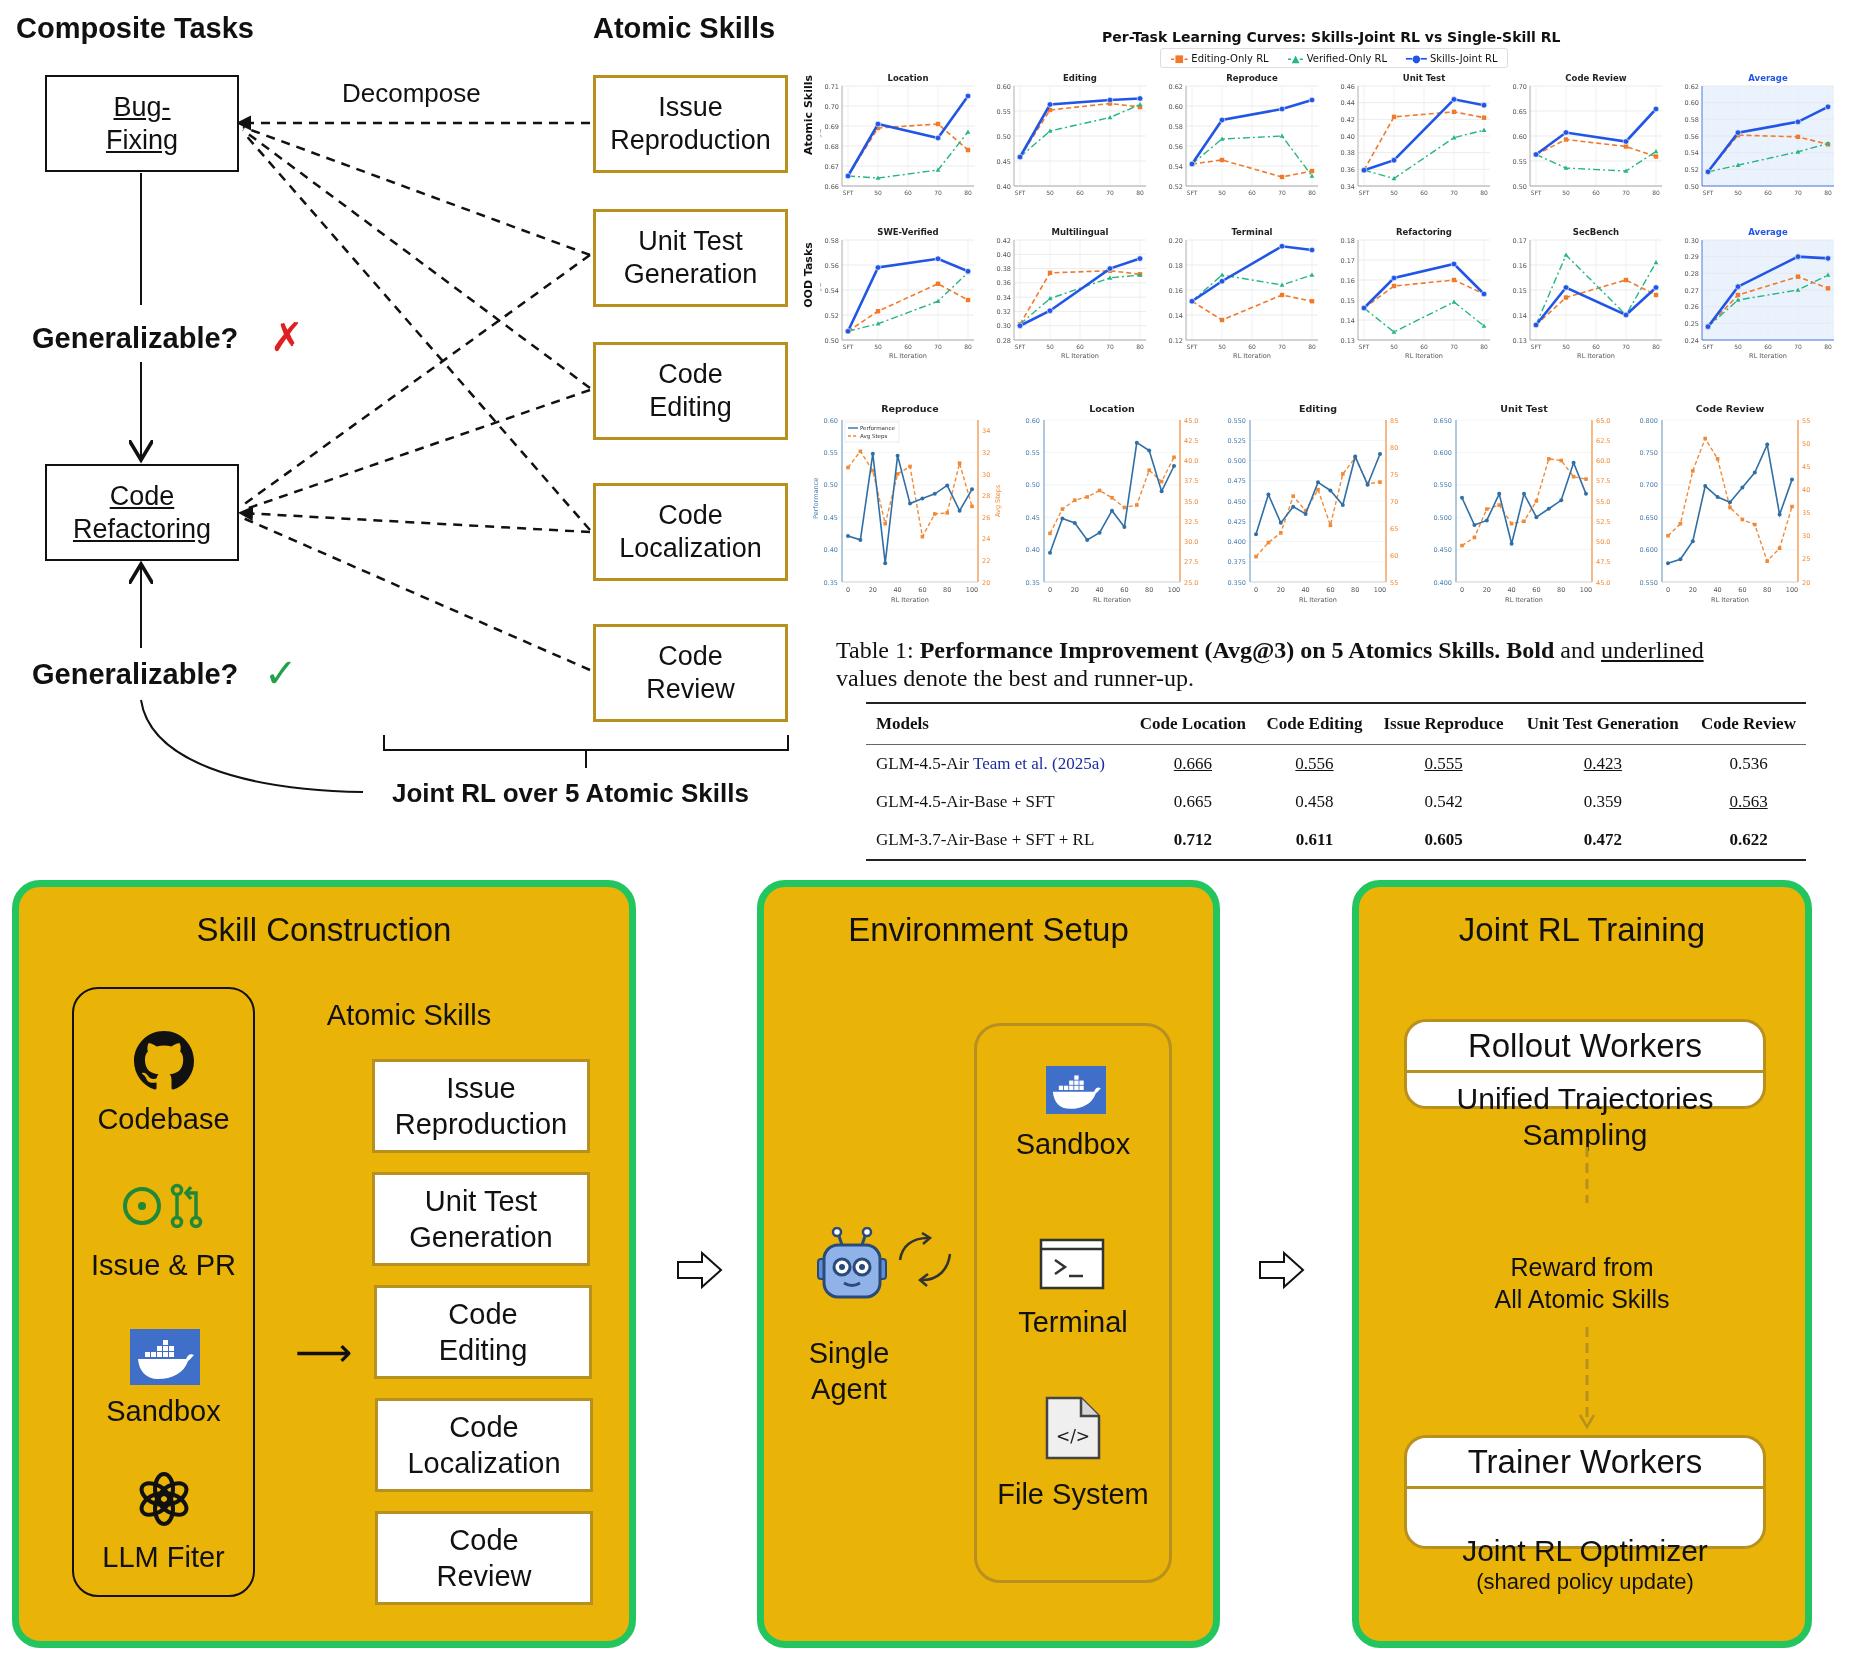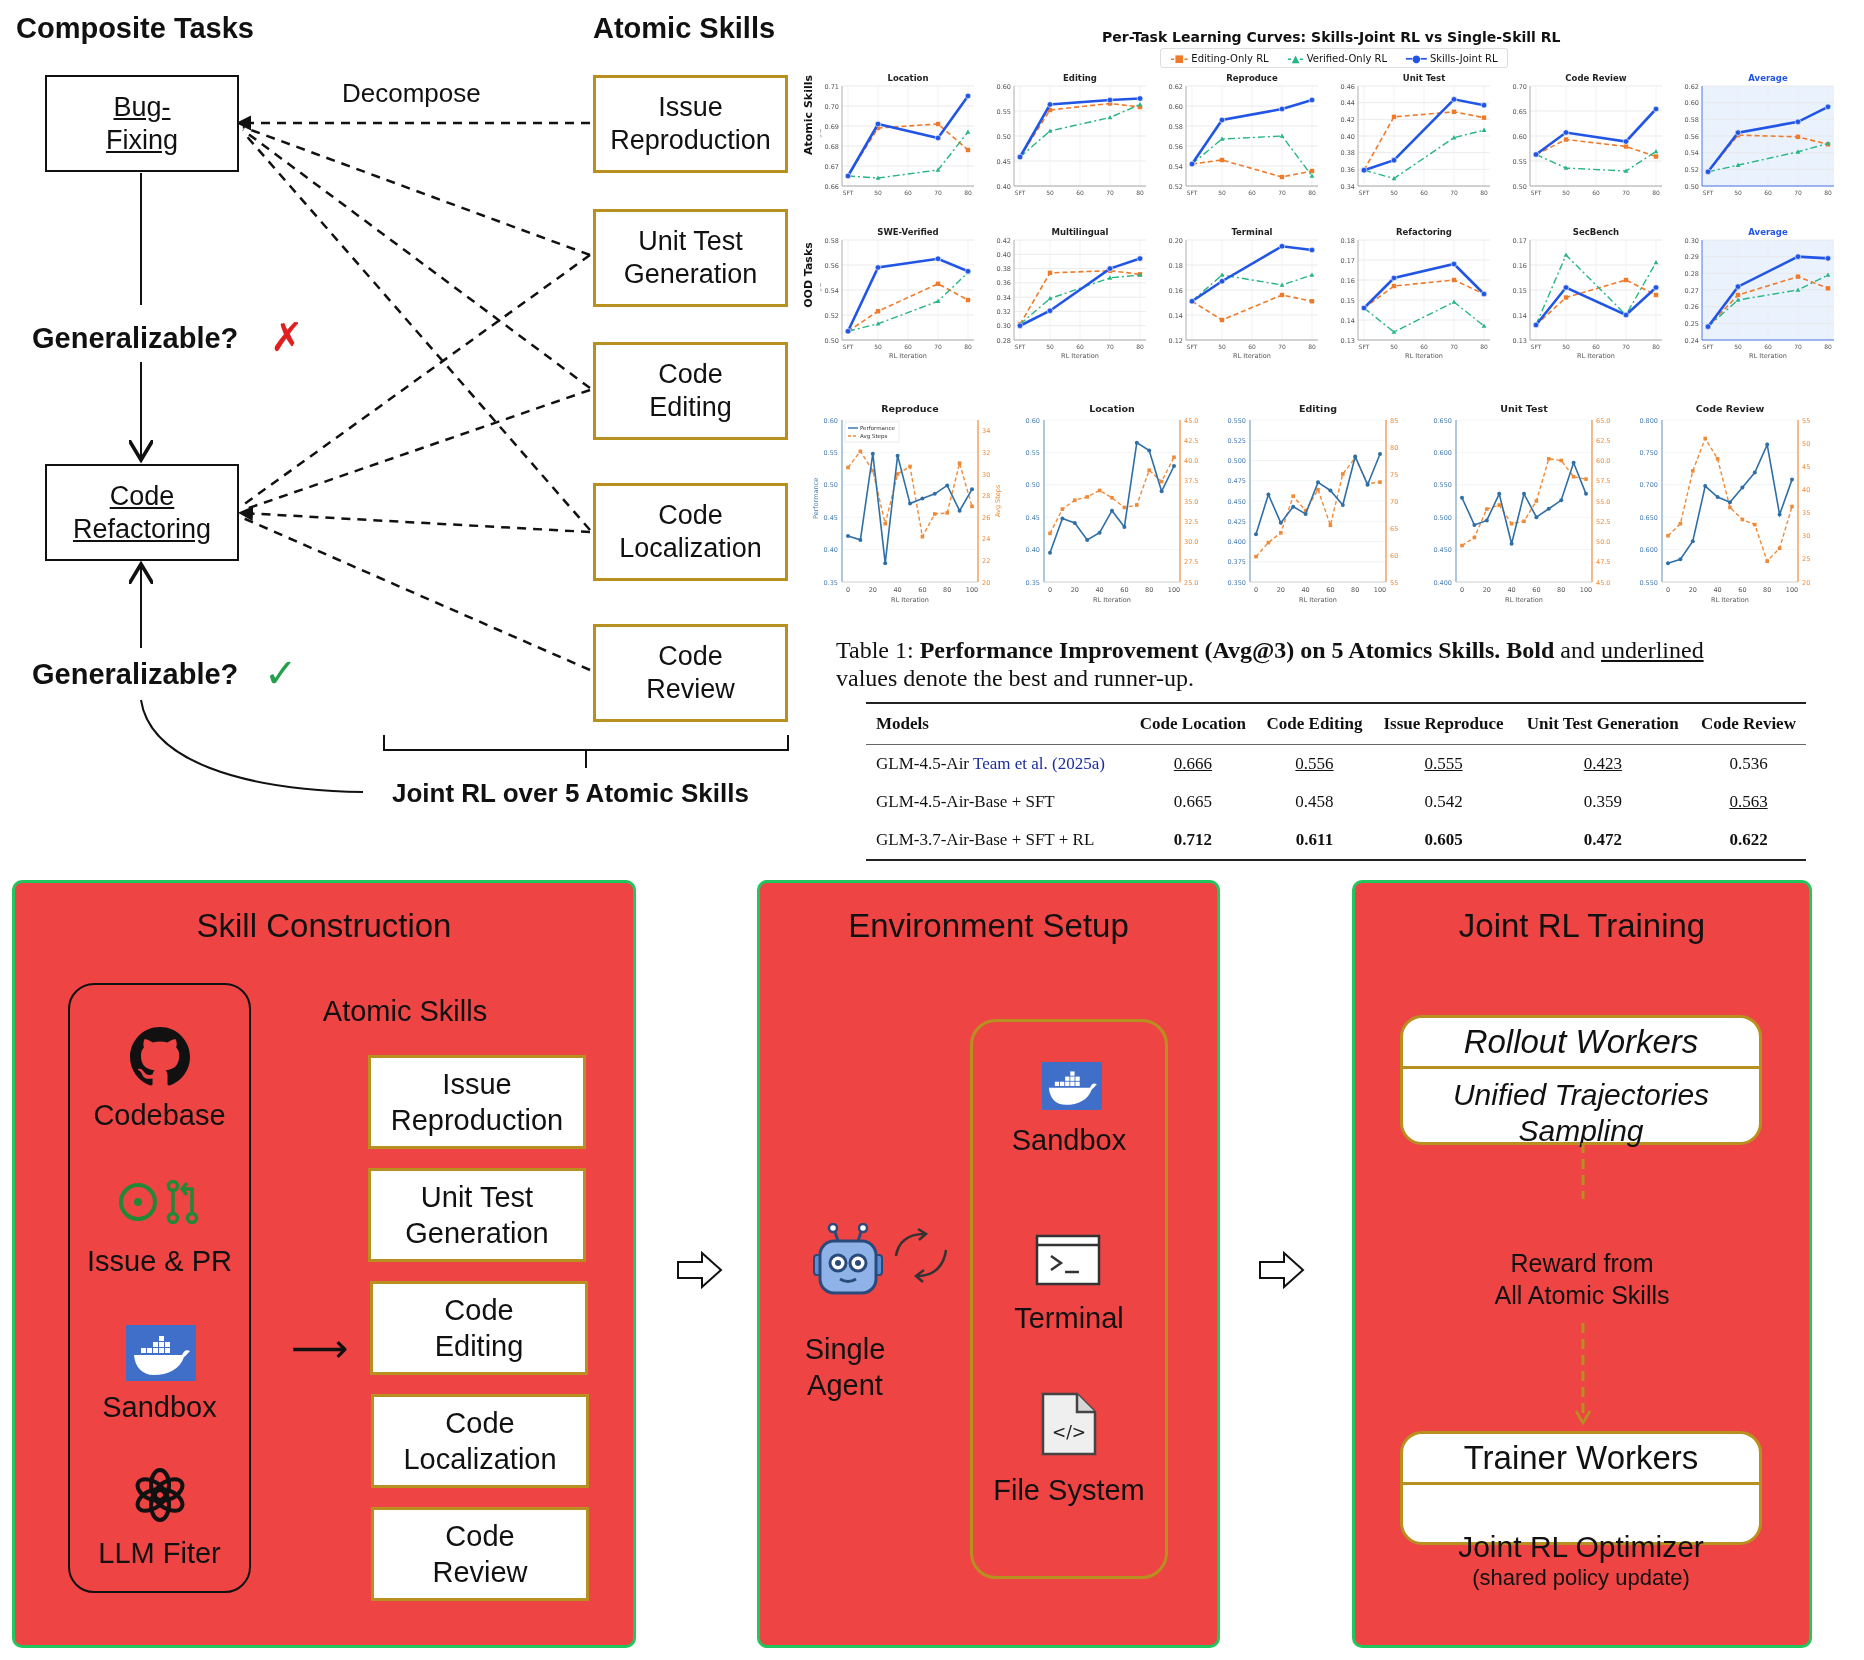--- a/index.html
+++ b/index.html
@@ -5,21 +5,21 @@
   html, body { margin: 0; padding: 0; background: #ffffff; }
   body { width: 1864px; height: 1660px; position: relative; overflow: hidden;
          font-family: "Liberation Sans", sans-serif; color: #111; }
   .abs { position: absolute; }
   .hdr { font-weight: bold; font-size: 29px; }
   .box { position: absolute; box-sizing: border-box; display: flex; align-items: center;
          justify-content: center; text-align: center; font-size: 27px; line-height: 33px; white-space: pre-line; }
   .black-box { border: 2.5px solid #111; background: #fff; text-decoration: underline; }
   .gold-box { border: 3px solid #b8901f; background: #fff; }
   .qlabel { font-weight: bold; font-size: 29px; }
-  .panel { position: absolute; border: 3px solid #22c55e; border-radius: 10px; box-sizing: border-box; background: #ef4444; }
+  .panel { position: absolute; border: 7px solid #22c55e; border-radius: 28px; box-sizing: border-box; background: #eab308; }
   .panel-title { position: absolute; left: 0; right: 0; text-align: center; font-size: 33px; }
   .src-panel { position: absolute; border: 2.5px solid #111; border-radius: 26px; box-sizing: border-box; padding-left: 24px; }
   .lbl { position: absolute; text-align: center; font-size: 29px; line-height: 36px; white-space: pre-line; }
   .wrk { position: absolute; border: 3px solid #b8901f; border-radius: 22px; box-sizing: border-box; background: #fff; }
   .wrk-head { height: 60px; border-bottom: 3px solid #b8901f; display: flex; align-items: center; justify-content: center; font-size: 33px; }
   .wrk-body { text-align: center; font-size: 30px; line-height: 36px; padding-top: 8px; white-space: pre-line; }
   .wrk-sub { font-size: 22px; display: block; line-height: 26px; }
   
   .tbl-caption { position: absolute; left: 836px; top: 636px; width: 1010px; font-family: "Liberation Serif", serif; font-size: 24px; line-height: 28px; }
   .tbl-caption b { font-weight: bold; }
@@ -1087,21 +1087,21 @@
       <path d="M2,2 L36,2 L54,20 L54,62 L2,62 Z" fill="#efefef" stroke="#444" stroke-width="2.5"></path>
       <path d="M36,2 L36,20 L54,20" fill="#d6d6d6" stroke="#444" stroke-width="2.5"></path>
       <text x="28" y="46" text-anchor="middle" font-size="17" fill="#222">&lt;/&gt;</text>
     </svg>
     <div class="lbl" style="left:0;right:0;top:450px;">File System</div>
   </div>
 </div>
 
 <div class="panel" style="left:1352px;top:880px;width:460px;height:768px;">
   <div class="panel-title" style="top:24px;">Joint RL Training</div>
-  <div class="wrk" style="left:45px;top:132px;width:362px;height:130px;font-style:italic;">
+  <div class="wrk" style="left:45px;top:132px;width:362px;height:90px;">
     <div class="wrk-head" style="height:48px;">Rollout Workers</div>
     <div class="wrk-body">Unified Trajectories
 Sampling</div>
   </div>
   <svg class="abs" style="left:218px;top:258px;" width="20" height="290">
     <line x1="10" y1="2" x2="10" y2="58" stroke="#b8901f" stroke-width="3" stroke-dasharray="10,6"></line>
     <line x1="10" y1="182" x2="10" y2="276" stroke="#b8901f" stroke-width="3" stroke-dasharray="10,6"></line>
     <path d="M3,270 L10,282 L17,270" fill="none" stroke="#b8901f" stroke-width="2.5"></path>
   </svg>
   <div class="lbl" style="left:30px;right:30px;top:364px;font-size:25px;line-height:32px;">Reward from

